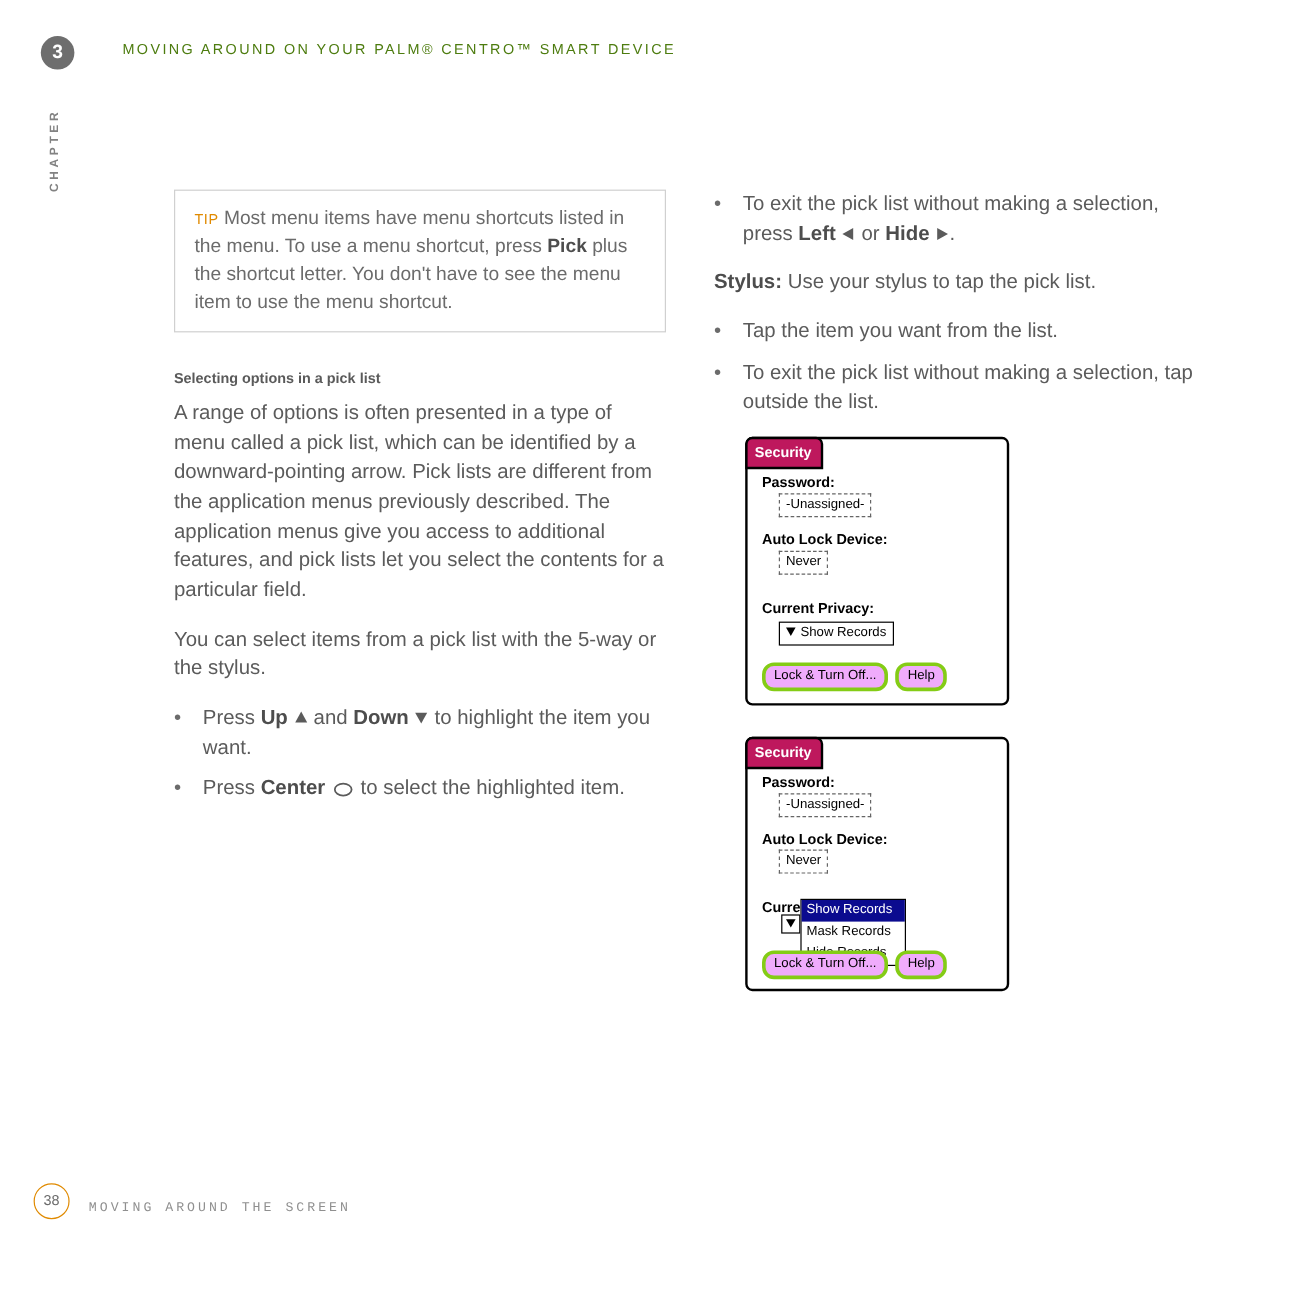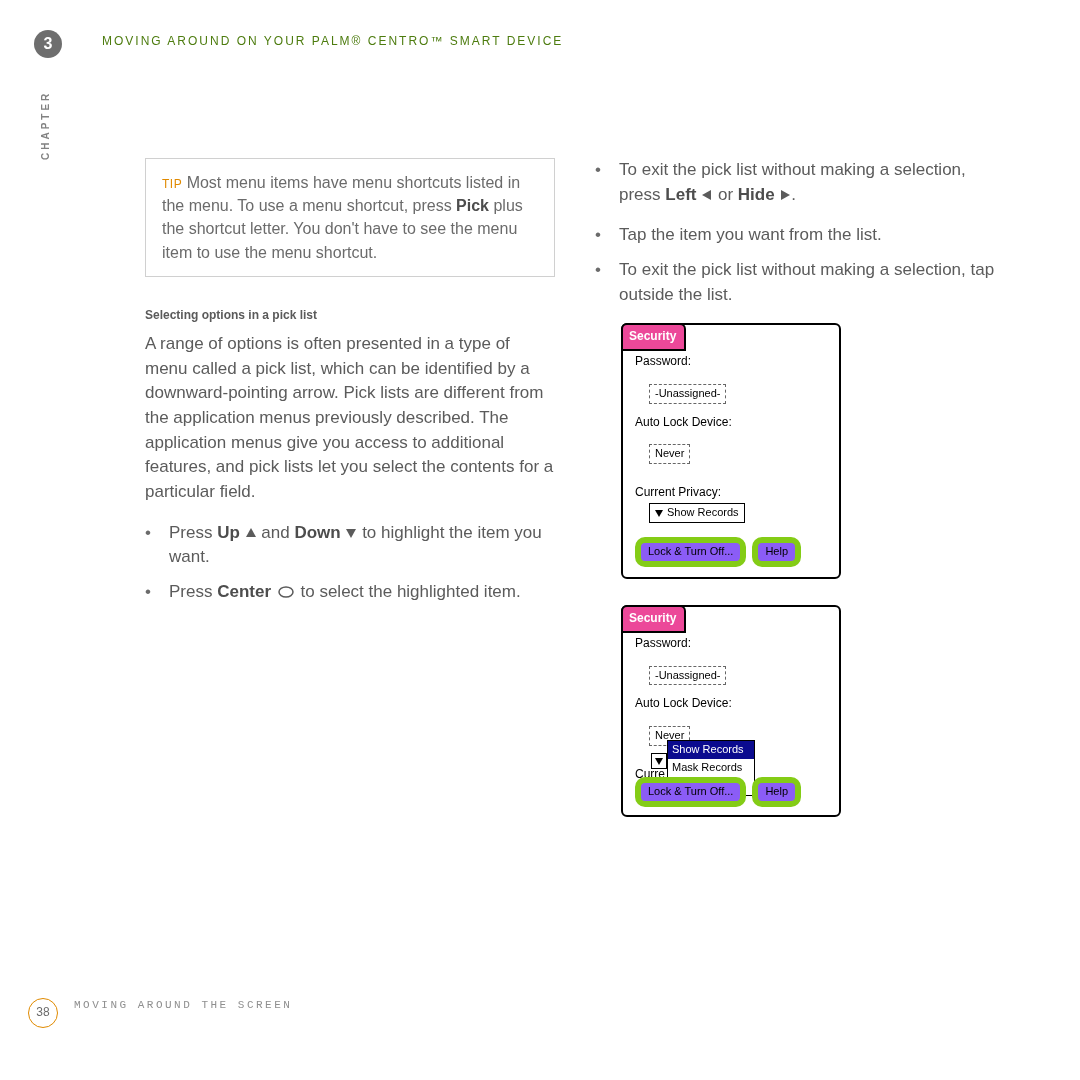--- a/index.html
+++ b/index.html
@@ -96,38 +96,38 @@
     color: #000;
     background: #fff;
     margin-bottom: 26px;
     margin-left: 26px;
     position: relative;
   }
   .palm-tab {
     position: absolute;
     left: -2px;
     top: -2px;
-    background: #ec4899;
+    background: #be185d;
     color: #fff;
     padding: 3px 8px 3px 6px;
     font-weight: bold;
     font-size: 12px;
     border: 2px solid #000;
     border-top-left-radius: 6px;
     border-bottom: 2px solid #000;
     border-top-right-radius: 6px;
   }
   .palm-body { padding: 26px 12px 10px 12px; }
-  .palm-label { font-weight: normal; margin-top: 2px; }
+  .palm-label { font-weight: bold; margin-top: 2px; }
   .dashed-box {
     display: inline-block;
     border: 1px dashed #666;
     padding: 1px 5px;
     font-size: 11px;
-    margin: 13px 0 8px 14px;
+    margin: 0 0 8px 14px;
   }
   .picklist {
     display: inline-block;
     border: 1px solid #000;
     padding: 1px 5px;
     font-size: 11px;
     margin: 2px 0 6px 14px;
   }
   .tri-down {
     display:inline-block;
@@ -137,25 +137,25 @@
     border-top:7px solid #000;
     margin-right:4px;
     vertical-align: middle;
   }
   .palm-buttons {
     display: flex;
     gap: 6px;
     margin-top: 8px;
   }
   .palm-btn {
-    border: 6px solid #84cc16;
+    border: 3px solid #84cc16;
     border-radius: 10px;
     padding: 1px 7px;
     font-size: 11px;
-    background: #8b5cf6;
+    background: #f0abfc;
   }
   .dropdown-pop {
     position: absolute;
     border: 1px solid #000;
     background: #fff;
     font-size: 11px;
     width: 86px;
   }
   .dropdown-pop .row { padding: 1px 4px; }
   .dropdown-pop .sel { background: #0b0b8f; color: #fff; }
@@ -164,23 +164,23 @@
     border: 1px solid #000;
     width: 14px;
     height: 14px;
     background: #fff;
     display:flex;align-items:center;justify-content:center;
   }
 
   .footer {
     position: absolute;
     left: 28px;
-    bottom: 52px;
-    display: flex;
-    align-items: flex-start;
+    bottom: 64px;
+    display: flex;
+    align-items: flex-end;
   }
   .page-badge {
     width: 28px;
     height: 28px;
     border: 1.5px solid #e08a00;
     border-radius: 50%;
     display: flex;
     align-items: center;
     justify-content: center;
     font-size: 12px;
@@ -203,20 +203,21 @@
 
 <div class="content">
   <div class="col">
     <div class="tip-box">
       <span class="tip-label">TIP</span>
       <span>Most menu items have menu shortcuts listed in the menu. To use a menu shortcut, press </span><b>Pick</b><span> plus the shortcut letter. You don't have to see the menu item to use the menu shortcut.</span>
     </div>
 
     <div class="section-heading">Selecting options in a pick list</div>
     <p>A range of options is often presented in a type of menu called a pick list, which can be identified by a downward-pointing arrow. Pick lists are different from the application menus previously described. The application menus give you access to additional features, and pick lists let you select the contents for a particular field.</p>
+    <p>You can select items from a pick list with the 5-way or the stylus.</p>
     <ul class="bullets">
       <li>
           <span class="dot">•</span>
           <span class="txt"><span>Press </span><b>Up</b>
         <svg class="glyph" width="12" height="12">
               <polygon points="6,1 11,10 1,10" fill="#5b5b5b"></polygon>
             </svg><span> and </span><b>Down</b>
         <svg class="glyph" width="12" height="12">
               <polygon points="1,2 11,2 6,11" fill="#5b5b5b"></polygon>
             </svg><span> to highlight the item you want.</span></span>
@@ -237,20 +238,21 @@
           <span class="dot">•</span>
           <span class="txt"><span>To exit the pick list without making a selection, press </span><b>Left</b>
         <svg class="glyph" width="12" height="12">
               <polygon points="10,1 10,11 1,6" fill="#5b5b5b"></polygon>
             </svg><span> or </span><b>Hide</b>
         <svg class="glyph" width="12" height="12">
               <polygon points="2,1 2,11 11,6" fill="#5b5b5b"></polygon>
             </svg><span>.</span></span>
         </li>
     </ul>
+    <p><b>Stylus:</b><span> Use your stylus to tap the pick list.</span></p>
     <ul class="bullets">
       <li>
           <span class="dot">•</span>
           <span class="txt">Tap the item you want from the list.</span>
         </li>
       <li>
           <span class="dot">•</span>
           <span class="txt">To exit the pick list without making a selection, tap outside the list.</span>
         </li>
     </ul>

